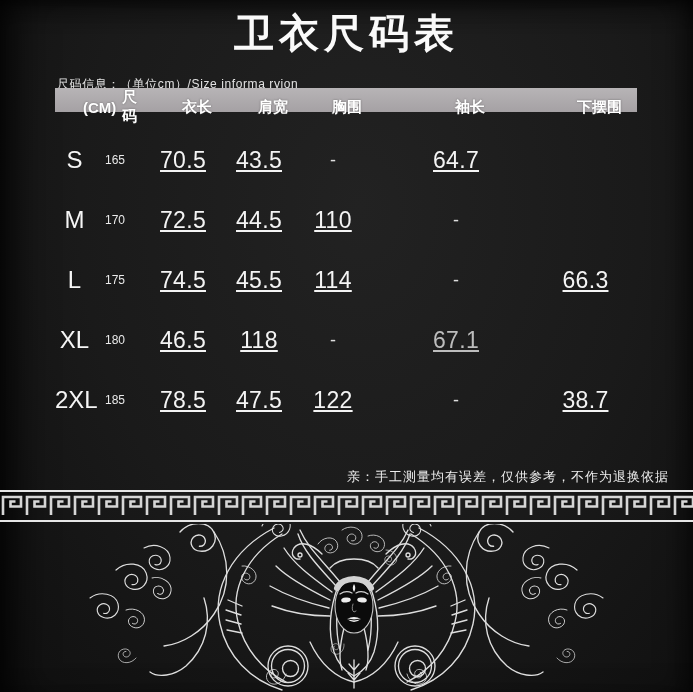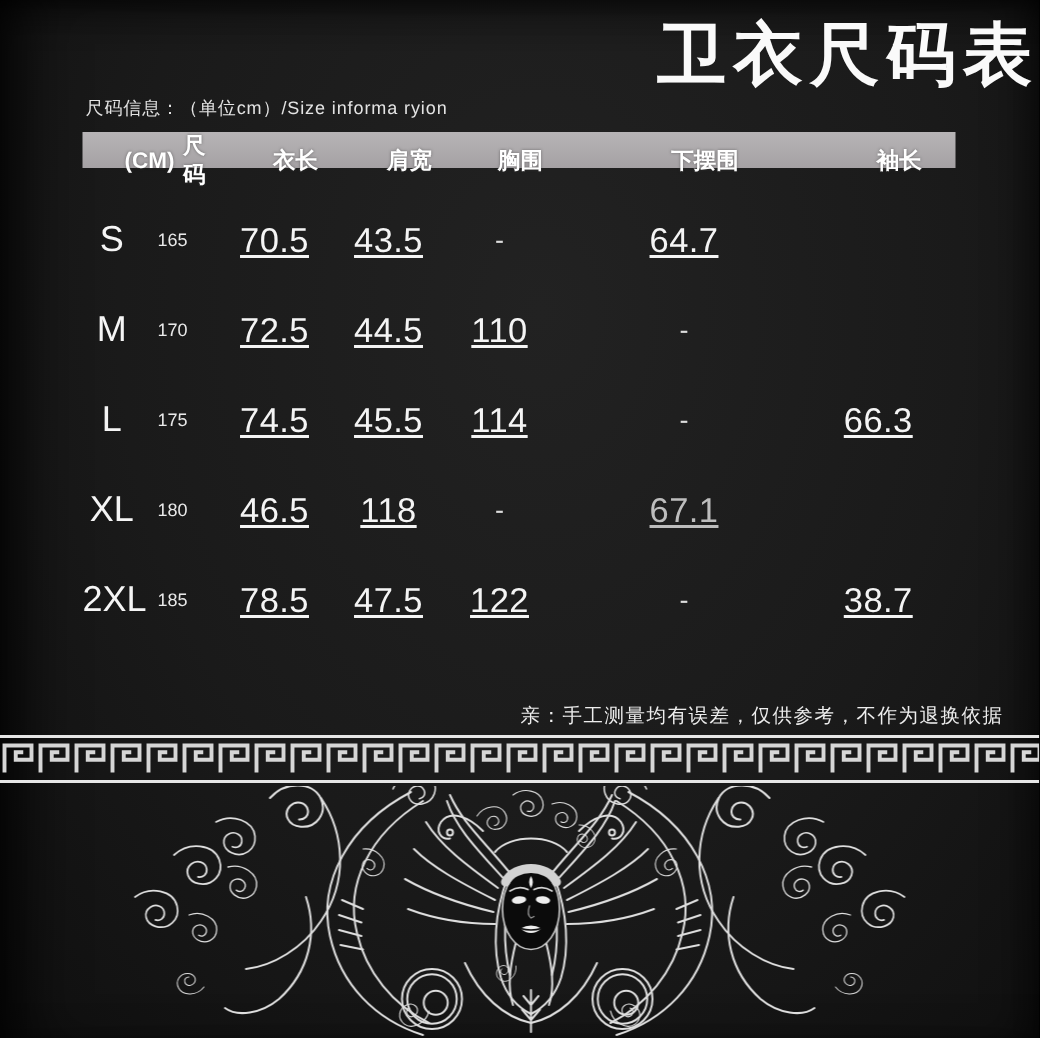--- a/index.html
+++ b/index.html
@@ -5,26 +5,26 @@
   * { margin:0; padding:0; box-sizing:border-box; }
   html,body { background:#000; }
   .page {
     position:relative; width:693px; height:692px; overflow:hidden;
     background: radial-gradient(ellipse at 52% 30%, #222222 0%, #1a1a1a 55%, #101010 100%);
     box-shadow: inset 34px 0 46px -26px #000, inset -18px 0 36px -20px #000,
                 inset 0 16px 30px -18px #000;
     font-family:"Liberation Sans", sans-serif; color:#f2f2f2;
   }
   .title {
-    position:absolute; top:6px; left:0; width:100%; text-align:right;
-    font-family:"DejaVu Serif", serif; font-size:46px; font-weight:bold;
+    position:absolute; top:6px; left:0; width:100%; text-align:center;
+    font-family:"DejaVu Serif", serif; font-size:40px; font-weight:bold;
     letter-spacing:5px; color:#fafafa;
   }
   .subtitle {
-    position:absolute; left:57px; top:64px; font-size:12px; letter-spacing:0.6px;
+    position:absolute; left:57px; top:76px; font-size:12px; letter-spacing:0.6px;
     color:#e3e3e3;
   }
   .size-table { position:absolute; left:55px; top:88px; width:582px; }
   .thead {
     display:grid; grid-template-columns:39px 42px 94px 58px 90px 156px 103px;
     height:24px; align-items:center;
     background:linear-gradient(#b7b4b6, #a5a1a4);
     color:#ffffff; font-weight:bold; font-size:15px;
     text-shadow:0 0 2px rgba(60,60,60,.6);
   }
@@ -56,22 +56,22 @@
 
   <div class="subtitle">尺码信息：（单位cm）/Size informa ryion</div>
 
   <div class="size-table">
     <div class="thead">
       <div>(CM)</div>
       <div>尺码</div>
       <div>衣长</div>
       <div>肩宽</div>
       <div>胸围</div>
+      <div>袖长</div>
       <div>下摆围</div>
-      <div>袖长</div>
     </div>
     <div class="tbody">
       <div class="trow">
         <div class="c-size">S</div>
         <div class="c-height">165</div>
         <div class="c-val">70.5</div>
         <div class="c-val">43.5</div>
         <div class="c-dash">-</div>
         <div class="c-val">64.7</div>
       </div>

